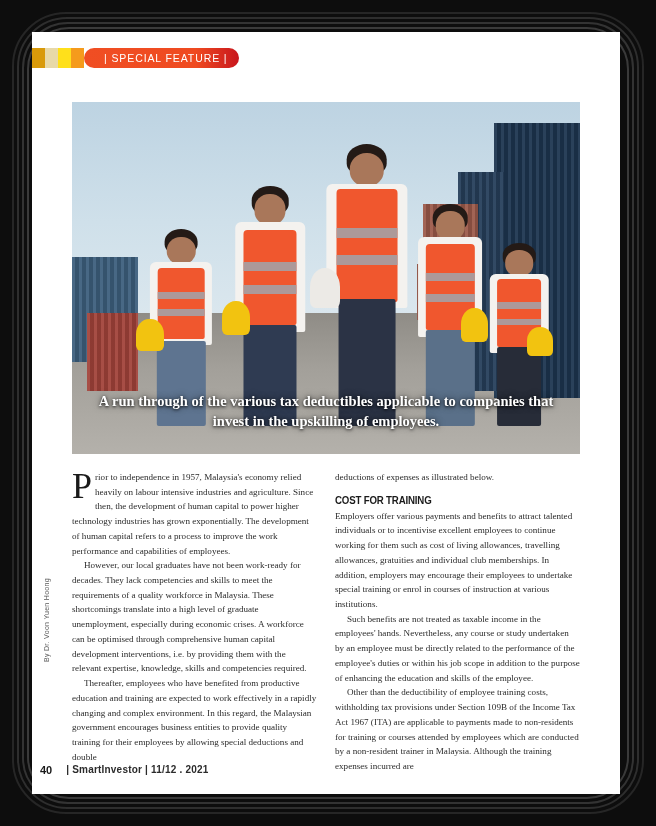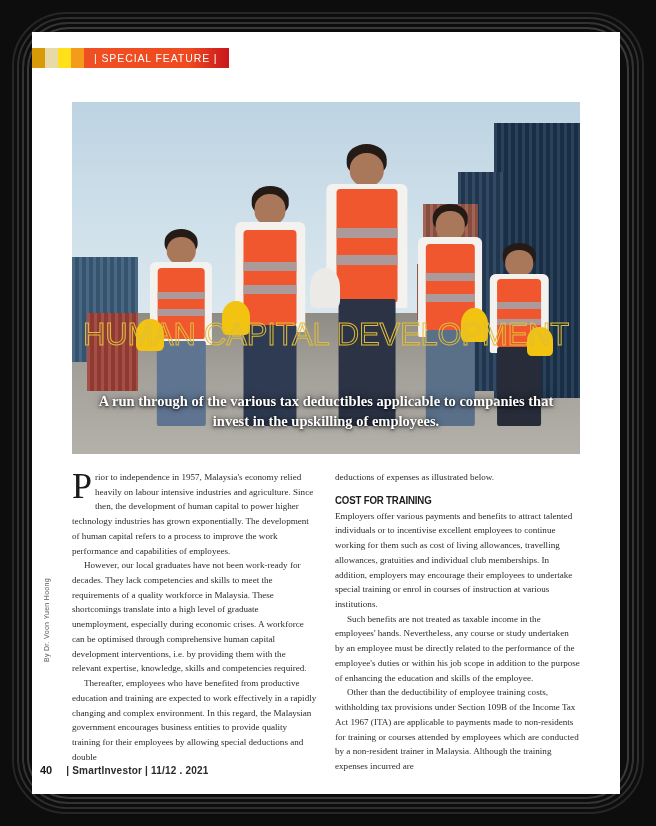--- a/index.html
+++ b/index.html
@@ -52,24 +52,25 @@
   #sw-cream  { width: 13px; background: #e8d9a8; }
   #sw-yellow { width: 13px; background: #ffe01b; }
   #sw-orange { width: 13px; background: #f59b1c; }
   #feature-label {
     background: linear-gradient(90deg, #f04e23 0%, #ef4a20 72%, #c8161d 100%);
     color: #ffffff;
     font-family: "Liberation Sans", sans-serif;
     font-size: 10.5px;
     font-weight: 400;
     letter-spacing: 0.9px;
-    padding: 0 11px 0 10px;
+    padding: 0 11px 0 20px;
     display: flex;
     align-items: center;
     white-space: nowrap;
+    border-radius: 10px;
   }
 
   
   #hero {
     position: absolute;
     left: 40px; top: 70px;
     width: 508px; height: 352px;
     overflow: hidden;
     background: #b9cfe0;
   }
@@ -243,21 +244,21 @@
     white-space: nowrap;
     transform: rotate(-90deg);
     transform-origin: left top;
   }
 
   
   #footer {
     position: absolute;
     left: 8px; bottom: 18px;
     display: flex;
-    align-items: center;
+    align-items: flex-start;
     gap: 14px;
   }
   #page-num {
     font-family: "Liberation Sans", sans-serif;
     font-size: 11px;
     font-weight: 700;
     color: #1a1a1a;
   }
   #footer-meta {
     font-family: "Liberation Sans", sans-serif;
@@ -337,21 +338,20 @@
     <div class="worker" style="left:80%; width:16%; height:52%;">
       <div class="w-hair" style="top:0%;  width:40%; height:13%;"></div>
       <div class="w-head" style="top:4%;  width:34%; height:14%;"></div>
       <div class="w-torso" style="top:17%; width:72%; height:43%;"></div>
       <div class="w-vest" style="top:20%; width:54%; height:37%;"></div>
       <div class="w-legs" style="top:57%; width:54%; height:43%; background:#272c38;"></div>
       <div class="w-helmet helmet-yellow" style="left:60%; top:46%; width:32%; height:16%;"></div>
     </div>
 
     <div id="headline-wrap">
-      <div id="headline-2">HUMAN CAPITAL DEVELOPMENT</div>
     </div>
     <div id="subtitle">A run through of the various tax deductibles applicable to companies that invest in the upskilling of employees.</div>
   </div>
 
   <div id="article">
 
     <div class="col">
       <p id="dropcap-para"><span id="dropcap">P</span><span>rior to independence in 1957, Malaysia's economy relied heavily on labour intensive industries and agriculture. Since then, the development of human capital to power higher technology industries has grown exponentially. The development of human capital refers to a process to improve the work performance and capabilities of employees.</span></p>
       <p>However, our local graduates have not been work-ready for decades. They lack competencies and skills to meet the requirements of a quality workforce in Malaysia. These shortcomings translate into a high level of graduate unemployment, especially during economic crises. A workforce can be optimised through comprehensive human capital development interventions, i.e. by providing them with the relevant expertise, knowledge, skills and competencies required.</p>
       <p>Thereafter, employees who have benefited from productive education and training are expected to work effectively in a rapidly changing and complex environment. In this regard, the Malaysian government encourages business entities to provide quality training for their employees by allowing special deductions and double</p>

